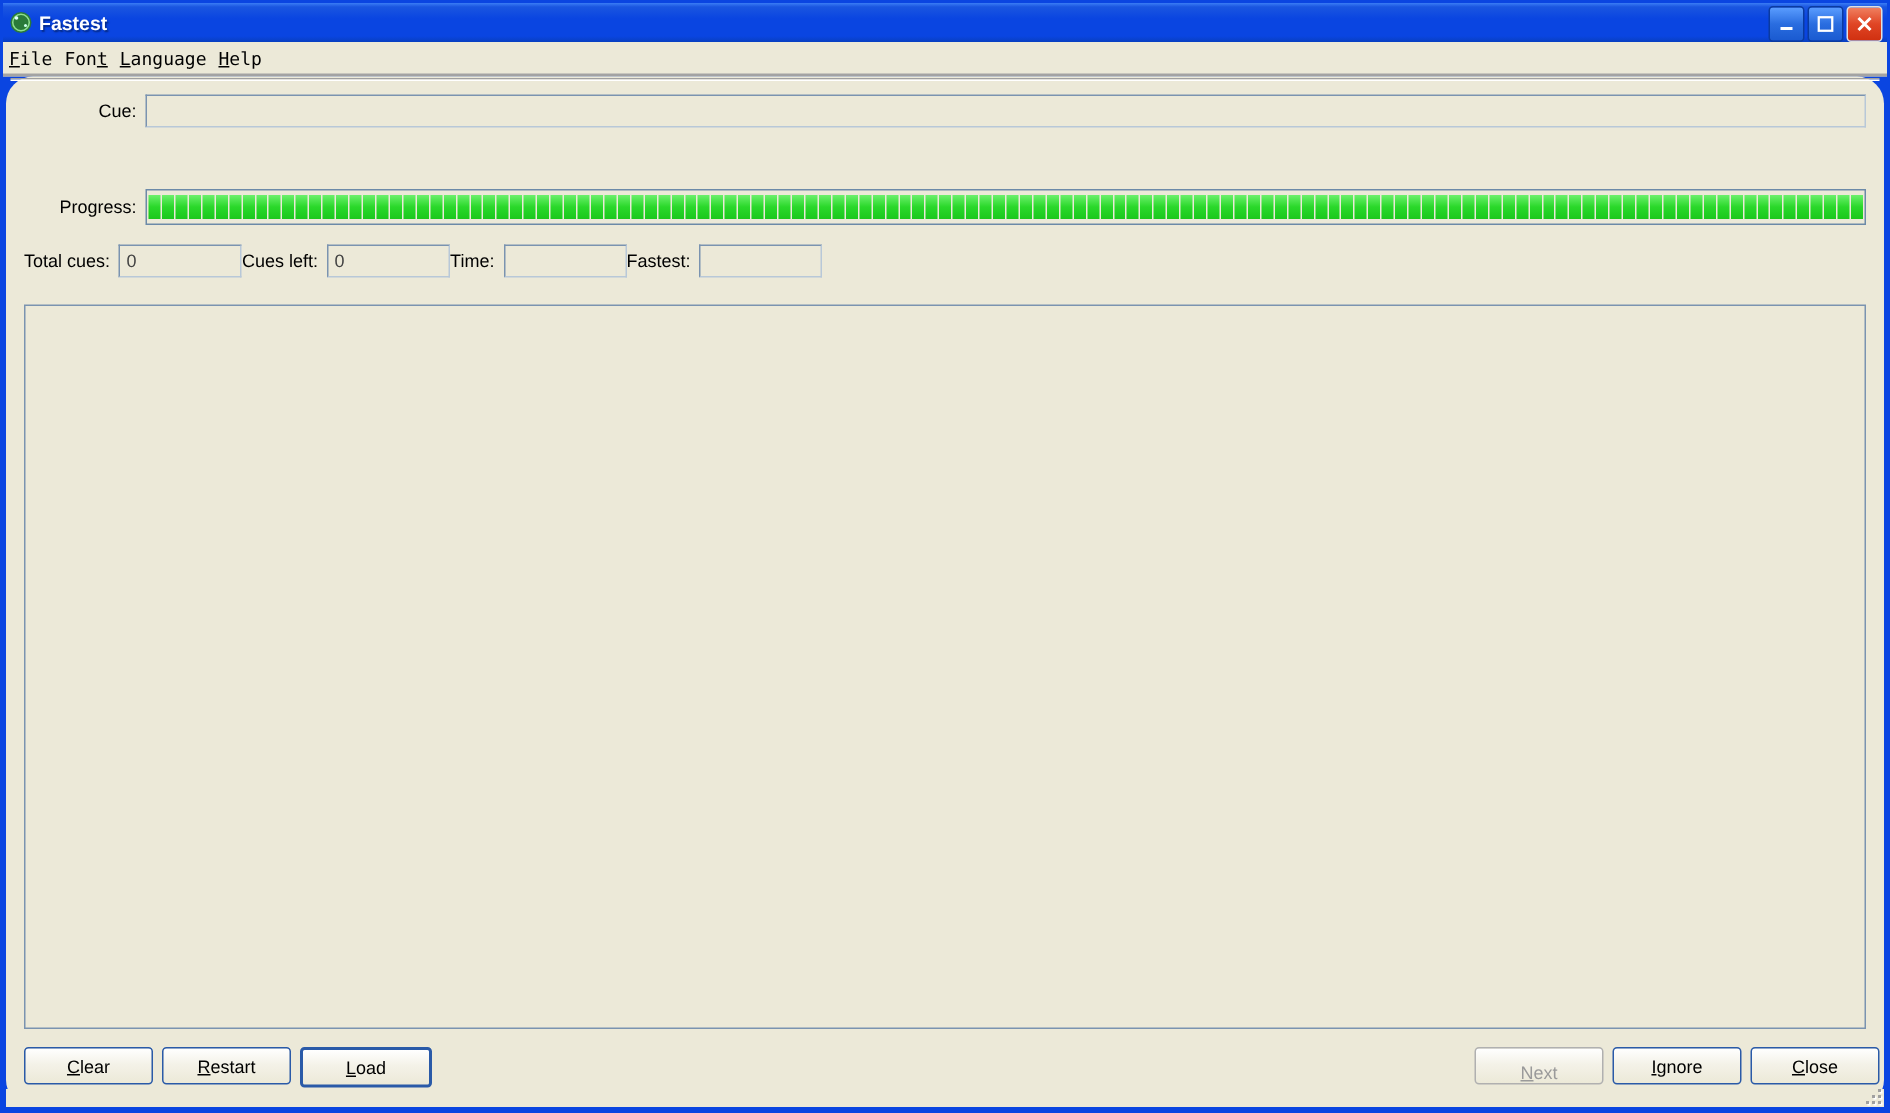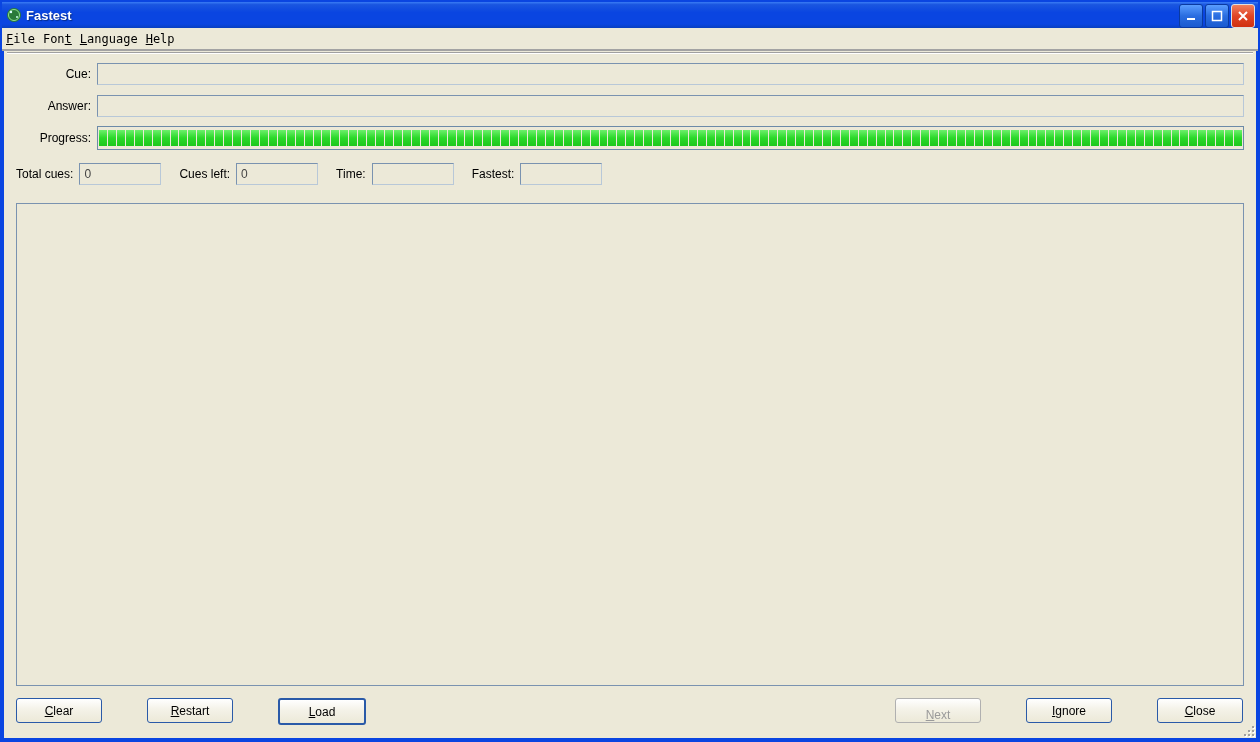--- a/index.html
+++ b/index.html
@@ -13,43 +13,43 @@
   .winbtns { display:flex; height:22px; margin-right:3px; }
   .winbtn { width:22px; height:22px; margin-left:2px; border-radius:3px; border:1px solid #0a3aa0; display:flex; align-items:center; justify-content:center; color:#fff; font-size:11px; cursor:default; }
   .winbtn.min, .winbtn.max { background:linear-gradient(to bottom,#5a9dff 0%, #2a6de0 50%, #1a5ad0 100%); }
   .winbtn.cls { background:linear-gradient(to bottom,#f08060 0%, #e04525 50%, #d03010 100%); border-color:#e0e0e0; }
   .winbtn svg { display:block; }
   
   .menubar { height:21px; background:#ece9d8; border-bottom:2px solid #a3a3a3; display:flex; align-items:center; padding-left:4px; font-family:"SimSun","Tahoma",monospace; font-size:12px; }
   .menubar .item { margin-right:8px; cursor:default; }
   .menubar .item u { text-decoration:underline; }
   
-  .client { position:absolute; left:2px; top:49px; right:2px; bottom:2px; background:#ece9d8; }
+  .client { position:absolute; left:2px; top:49px; right:2px; bottom:2px; background:#ece9d8;border-radius:18px; }
   .client > .sep { position:absolute; left:3px; right:3px; top:1px; border-top:1px solid #a0a0a0; border-bottom:1px solid #fff; height:0; }
   .row { position:absolute; display:flex; align-items:center; }
   .lbl { text-align:right; width:75px; padding-right:6px; color:#000; }
   .txtbox { height:20px; background:#ece9d8; border:1px solid #7a93b0; border-top-color:#7a93b0; border-left-color:#7a93b0; border-right-color:#b8c8d8; border-bottom-color:#b8c8d8; }
   .txtbox.ro { color:#444; padding:0 4px; font-size:12px; display:flex; align-items:center; }
   
   #row-cue     { left:12px; top:12px; right:12px; height:22px; }
   #row-answer  { left:12px; top:44px; right:12px; height:22px; }
   #row-progress{ left:12px; top:76px; right:12px; height:22px; }
   .row .grow { flex:1; }
   
   .progressbar { flex:1; height:20px; border:1px solid #6c8aa8; background:#ece9d8; display:flex; align-items:center; padding:1px; gap:1px; overflow:hidden; }
   .progressbar .seg { width:8px; height:16px; background:linear-gradient(to bottom,#6cf06c 0%, #2ad82a 50%, #1cc81c 100%); }
   
   #row-stats { left:12px; top:112px; right:12px; height:22px; }
-  #row-stats .grp { display:flex; align-items:center; margin-right:18px; }
+  #row-stats .grp { display:flex; align-items:center; }
   #row-stats .grp .lbl { width:auto; padding-right:6px; }
   #row-stats .txtbox { width:72px; }
   
   .bigbox { position:absolute; left:12px; top:152px; right:12px; bottom:52px; border:1px solid #7a93b0; background:#ece9d8; }
   
-  .bottombar { position:absolute; left:12px; right:13px; bottom:16px; height:24px; display:flex;gap:39px; }
+  .bottombar { position:absolute; left:12px; right:3px; bottom:16px; height:24px; display:flex; }
   .bottombar .spacer { flex:1; }
   .btn { width:84px; height:23px; margin-right:6px; background:linear-gradient(to bottom,#ffffff 0%, #f4f2e8 45%, #ece9d8 100%); border:1px solid #2a5aa8; border-radius:3px; display:flex; align-items:center; justify-content:center; cursor:default; color:#000; }
   .btn.default { border:2px solid #2a5aa8; }
   .btn.disabled { color:#9a9a9a; border-color:#b0b0b0;align-items:flex-end; }
   .btn span u { text-decoration:underline; }
   
   .footer { position:absolute; left:0; right:0; bottom:0; height:12px; background:#ece9d8; }
   .footer .grip { position:absolute; right:2px; bottom:2px; width:12px; height:12px; }
   .footer .grip .d { position:absolute; width:2px; height:2px; background:#a0a0a0; box-shadow:1px 1px 0 #fff; }
 </style>
@@ -95,24 +95,20 @@
   </div>
 
   <div class="client">
     <div class="sep"></div>
 
     <div class="row" id="row-cue">
       <div class="lbl">Cue:</div>
       <div class="txtbox ro grow"></div>
     </div>
 
-    <div class="row" id="row-answer">
-      <div class="lbl">Answer:</div>
-      <div class="txtbox ro grow"></div>
-    </div>
 
     <div class="row" id="row-progress">
       <div class="lbl">Progress:</div>
       <div class="progressbar" id="progressbar">
           <div class="seg"></div>
           <div class="seg"></div>
           <div class="seg"></div>
           <div class="seg"></div>
           <div class="seg"></div>
           <div class="seg"></div>

